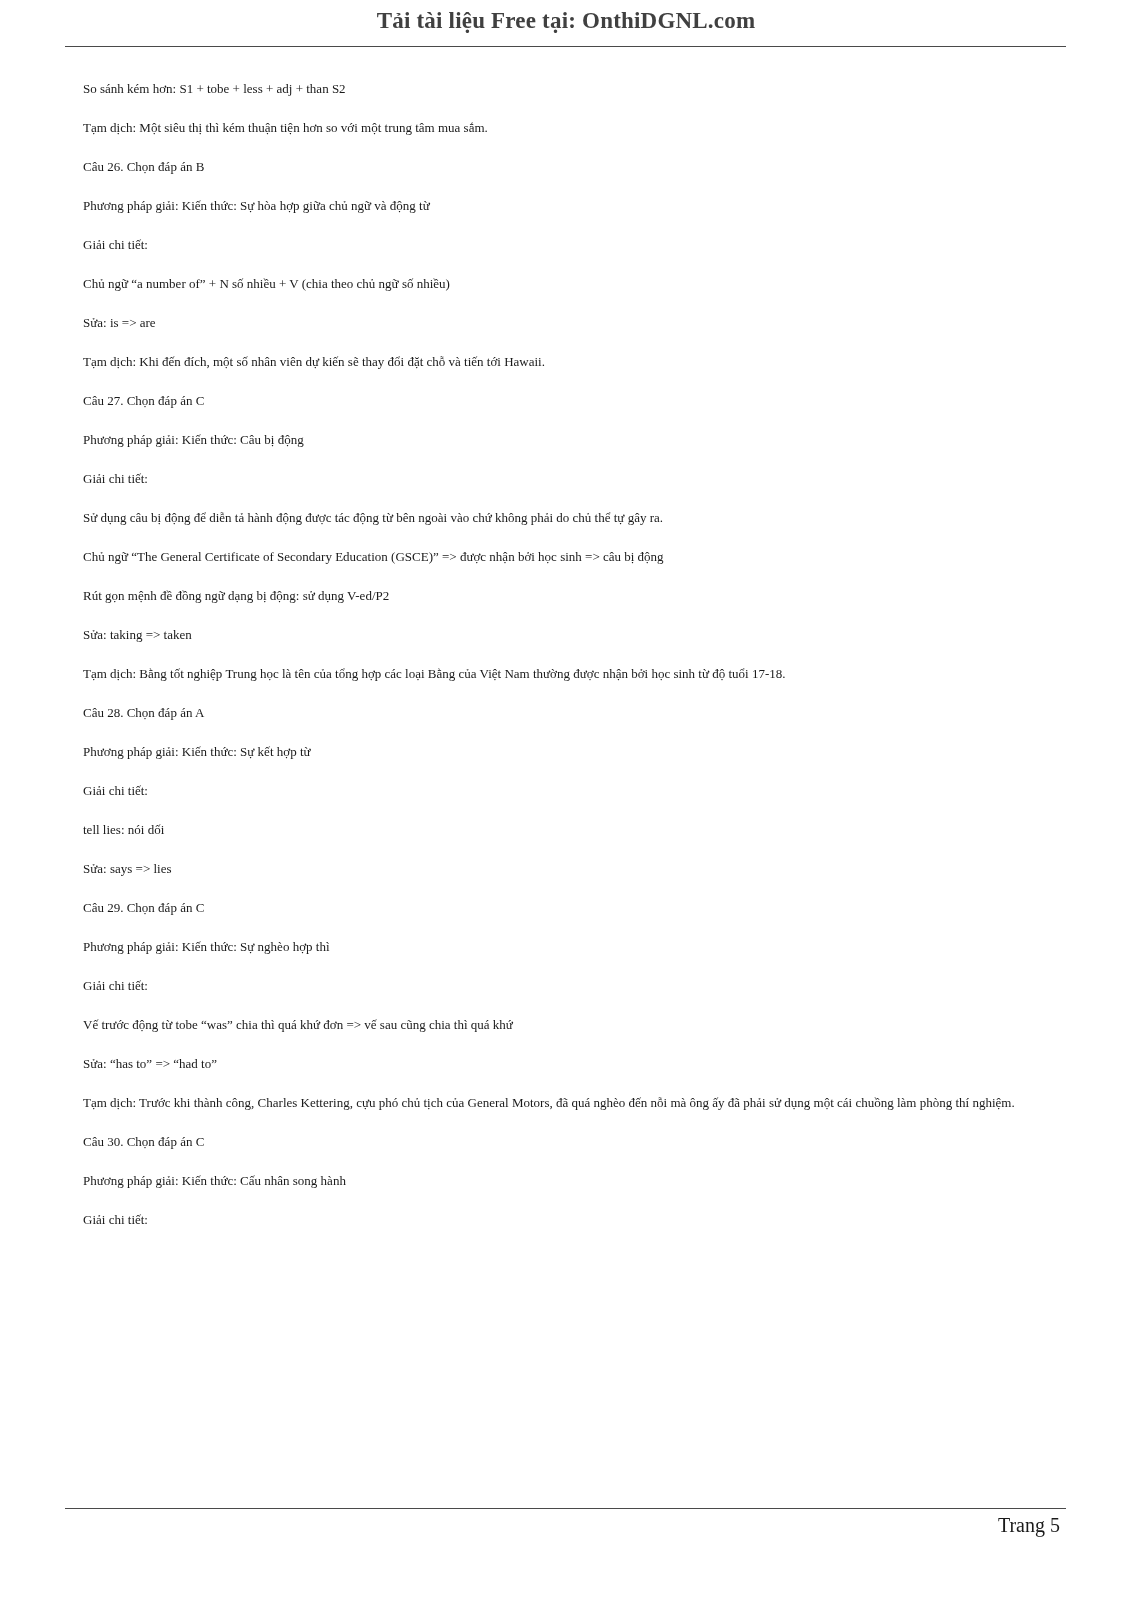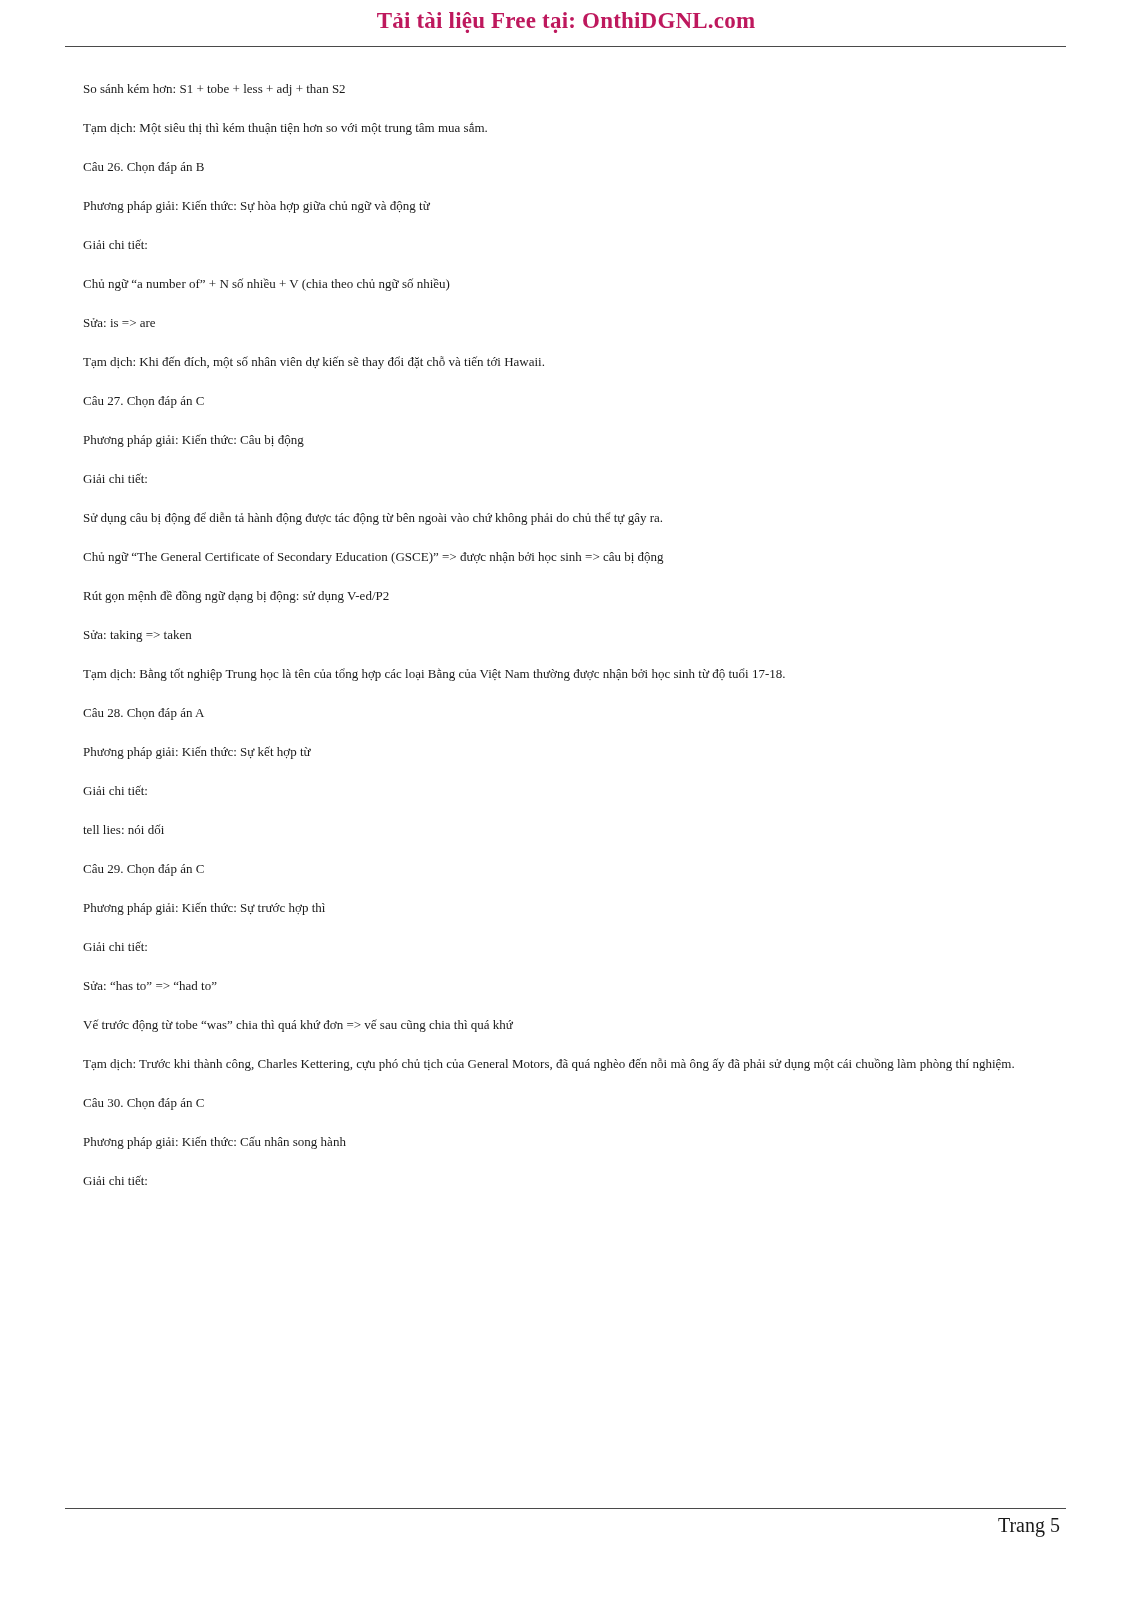--- a/index.html
+++ b/index.html
@@ -53,21 +53,21 @@
     top: 1514px;
     right: 72px;
     font-size: 20px;
   }
 </style>
 </head>
 <body>
 
 <div class="page">
   <div class="header">
-    <span class="header-title" style="color: #be185d;">Tải tài liệu Free tại: OnthiDGNL.com</span>
+    <span class="header-title" style="color: #404040;">Tải tài liệu Free tại: OnthiDGNL.com</span>
   </div>
   <div class="rule header-rule"></div>
 
   <div class="content">
       <p><span>So sánh kém hơn: S1 + tobe + less + adj + than S2</span></p>
       <p><span class="bold">Tạm dịch: </span><span>Một siêu thị thì kém thuận tiện hơn so với một trung tâm mua sắm.</span></p>
       <p><span class="bold">Câu 26. Chọn đáp án B</span></p>
       <p><span class="bold">Phương pháp giải: Kiến thức: </span><span>Sự hòa hợp giữa chủ ngữ và động từ</span></p>
       <p><span class="bold">Giải chi tiết:</span></p>
       <p><span>Chủ ngữ “a number of” + N số nhiều + V (chia theo chủ ngữ số nhiều)</span></p>
@@ -78,25 +78,26 @@
       <p><span class="bold">Giải chi tiết:</span></p>
       <p><span>Sử dụng câu bị động để diễn tả hành động được tác động từ bên ngoài vào chứ không phải do chủ thể tự gây ra.</span></p>
       <p><span>Chủ ngữ “The General Certificate of Secondary Education (GSCE)” =&gt; được nhận bởi học sinh =&gt; câu bị động</span></p>
       <p><span>Rút gọn mệnh đề đồng ngữ dạng bị động: sử dụng V-ed/P2</span></p>
       <p><span>Sửa: taking =&gt; taken</span></p>
       <p><span class="bold">Tạm dịch: </span><span>Bằng tốt nghiệp Trung học là tên của tổng hợp các loại Bằng của Việt Nam thường được nhận bởi học sinh từ độ tuổi 17-18.</span></p>
       <p><span class="bold">Câu 28. Chọn đáp án A</span></p>
       <p><span class="bold">Phương pháp giải: Kiến thức: </span><span>Sự kết hợp từ</span></p>
       <p><span class="bold">Giải chi tiết:</span></p>
       <p><span>tell lies: nói dối</span></p>
+      <p><span>Sửa: says =&gt; lies</span></p>
       <p><span class="bold">Câu 29. Chọn đáp án C</span></p>
-      <p><span class="bold">Phương pháp giải: Kiến thức: </span><span>Sự trước hợp thì</span></p>
+      <p><span class="bold">Phương pháp giải: Kiến thức: </span><span>Sự nghèo hợp thì</span></p>
       <p><span class="bold">Giải chi tiết:</span></p>
+      <p><span>Vế trước động từ tobe “was” chia thì quá khứ đơn =&gt; vế sau cũng chia thì quá khứ</span></p>
       <p><span>Sửa: “has to” =&gt; “had to”</span></p>
-      <p><span>Vế trước động từ tobe “was” chia thì quá khứ đơn =&gt; vế sau cũng chia thì quá khứ</span></p>
       <p><span class="bold">Tạm dịch: </span><span>Trước khi thành công, Charles Kettering, cựu phó chủ tịch của General Motors, đã quá nghèo đến nỗi mà ông ấy đã phải sử dụng một cái chuồng làm phòng thí nghiệm.</span></p>
       <p><span class="bold">Câu 30. Chọn đáp án C</span></p>
       <p><span class="bold">Phương pháp giải: Kiến thức: </span><span>Cấu nhân song hành</span></p>
       <p><span class="bold">Giải chi tiết:</span></p>
     </div>
 
   <div class="rule footer-rule"></div>
   <div class="footer">
     <span>Trang 5</span>
   </div>

